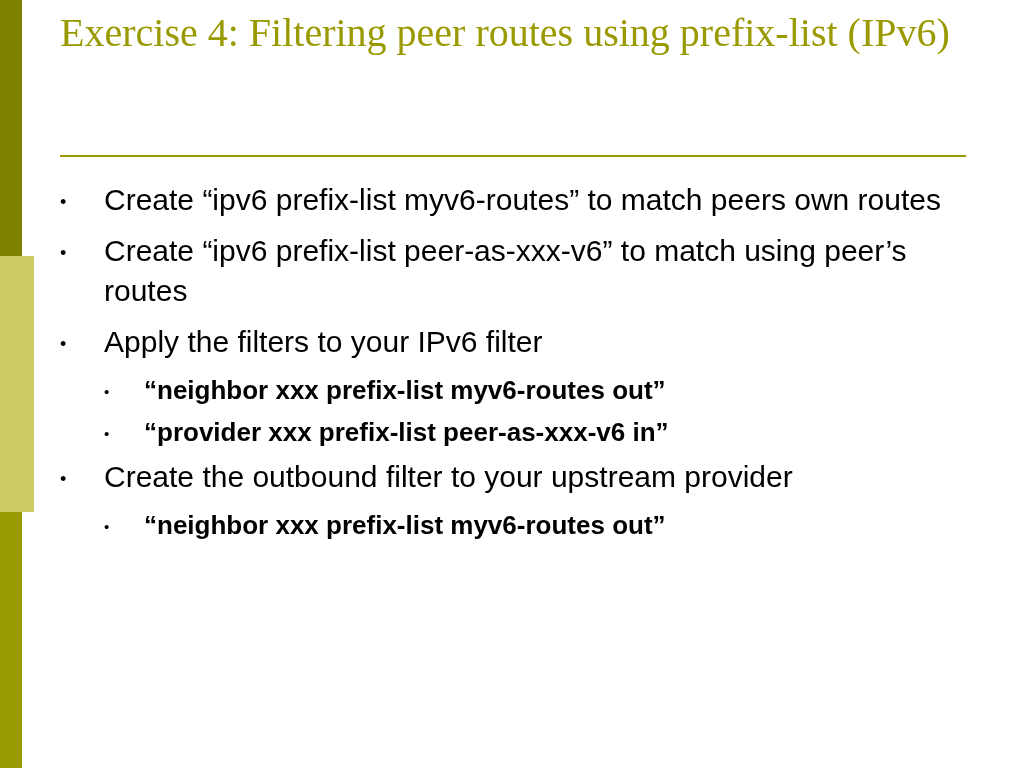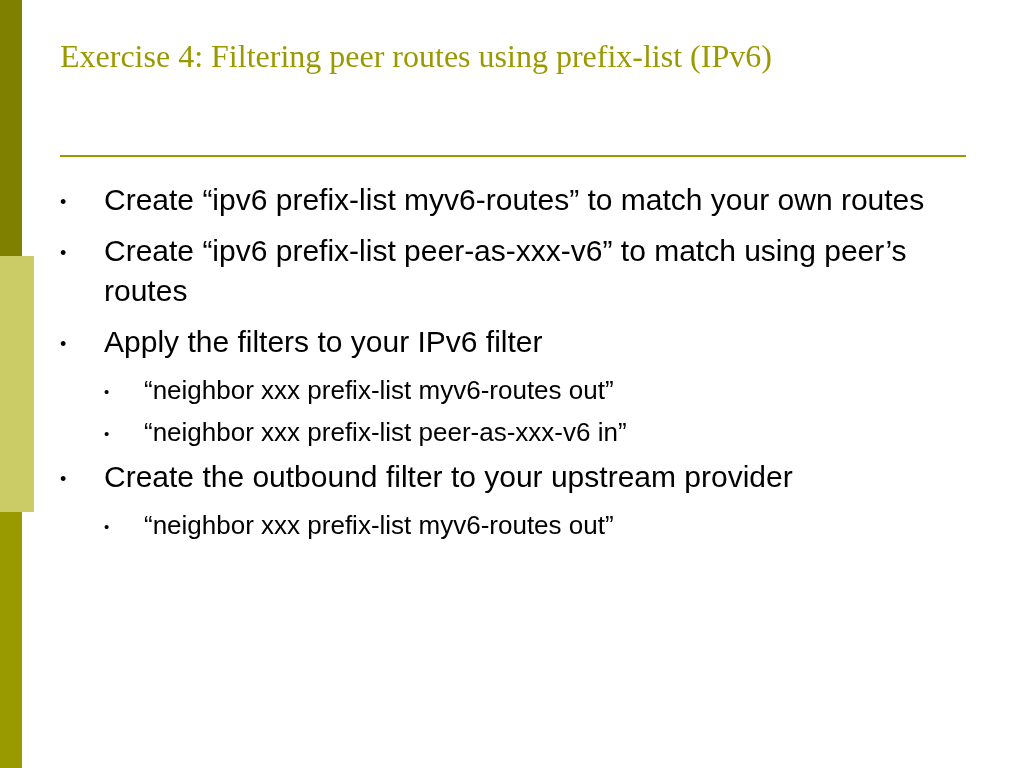--- a/index.html
+++ b/index.html
@@ -24,24 +24,24 @@
     background: #cccc66;
   }
   .sidebar-bot {
     position: absolute;
     left: 0; top: 512px;
     width: 22px; height: 256px;
     background: #999900;
   }
   .title {
     position: absolute;
-    left: 60px; top: 36px;
+    left: 60px; top: 8px;
     width: 900px;
     font-family: Garamond, "Times New Roman", serif;
-    font-size: 32px;
+    font-size: 40px;
     font-weight: 400;
     color: #999900;
     line-height: 1.25;
   }
   .divider {
     position: absolute;
     left: 60px; top: 155px;
     width: 906px;
     height: 0;
     border-top: 2px solid #999900;
@@ -75,56 +75,56 @@
     margin-left: 44px;
     margin-bottom: 6px;
   }
   .l2 .bullet {
     width: 40px;
     flex: 0 0 40px;
     font-size: 15px;
     padding-top: 9px;
     text-align: left;
   }
-  .l2 .text { flex: 1; }
+  .l2 .text { flex: 1; font-weight: bold; }
 </style>
 </head>
 <body>
 
 <div class="slide">
   <div class="sidebar-top"></div>
   <div class="sidebar-mid"></div>
   <div class="sidebar-bot"></div>
 
   <div class="title">Exercise 4: Filtering peer routes using prefix-list (IPv6)</div>
   <div class="divider"></div>
 
   <div class="body">
 
     <div class="l1">
       <div class="bullet">•</div>
-      <div class="text">Create  “ipv6 prefix-list myv6-routes” to match your own routes</div>
+      <div class="text">Create  “ipv6 prefix-list myv6-routes” to match peers own routes</div>
     </div>
 
     <div class="l1">
       <div class="bullet">•</div>
       <div class="text">Create “ipv6 prefix-list peer-as-xxx-v6” to match using peer’s routes</div>
     </div>
 
     <div class="l1">
       <div class="bullet">•</div>
       <div class="text">Apply the filters to your IPv6 filter</div>
     </div>
     <div class="l2">
       <div class="bullet">•</div>
       <div class="text">“neighbor xxx prefix-list myv6-routes out”</div>
     </div>
     <div class="l2">
       <div class="bullet">•</div>
-      <div class="text">“neighbor xxx prefix-list peer-as-xxx-v6 in”</div>
+      <div class="text">“provider xxx prefix-list peer-as-xxx-v6 in”</div>
     </div>
 
     <div class="l1">
       <div class="bullet">•</div>
       <div class="text">Create the outbound filter to your upstream provider</div>
     </div>
     <div class="l2">
       <div class="bullet">•</div>
       <div class="text">“neighbor xxx prefix-list myv6-routes out”</div>
     </div>

